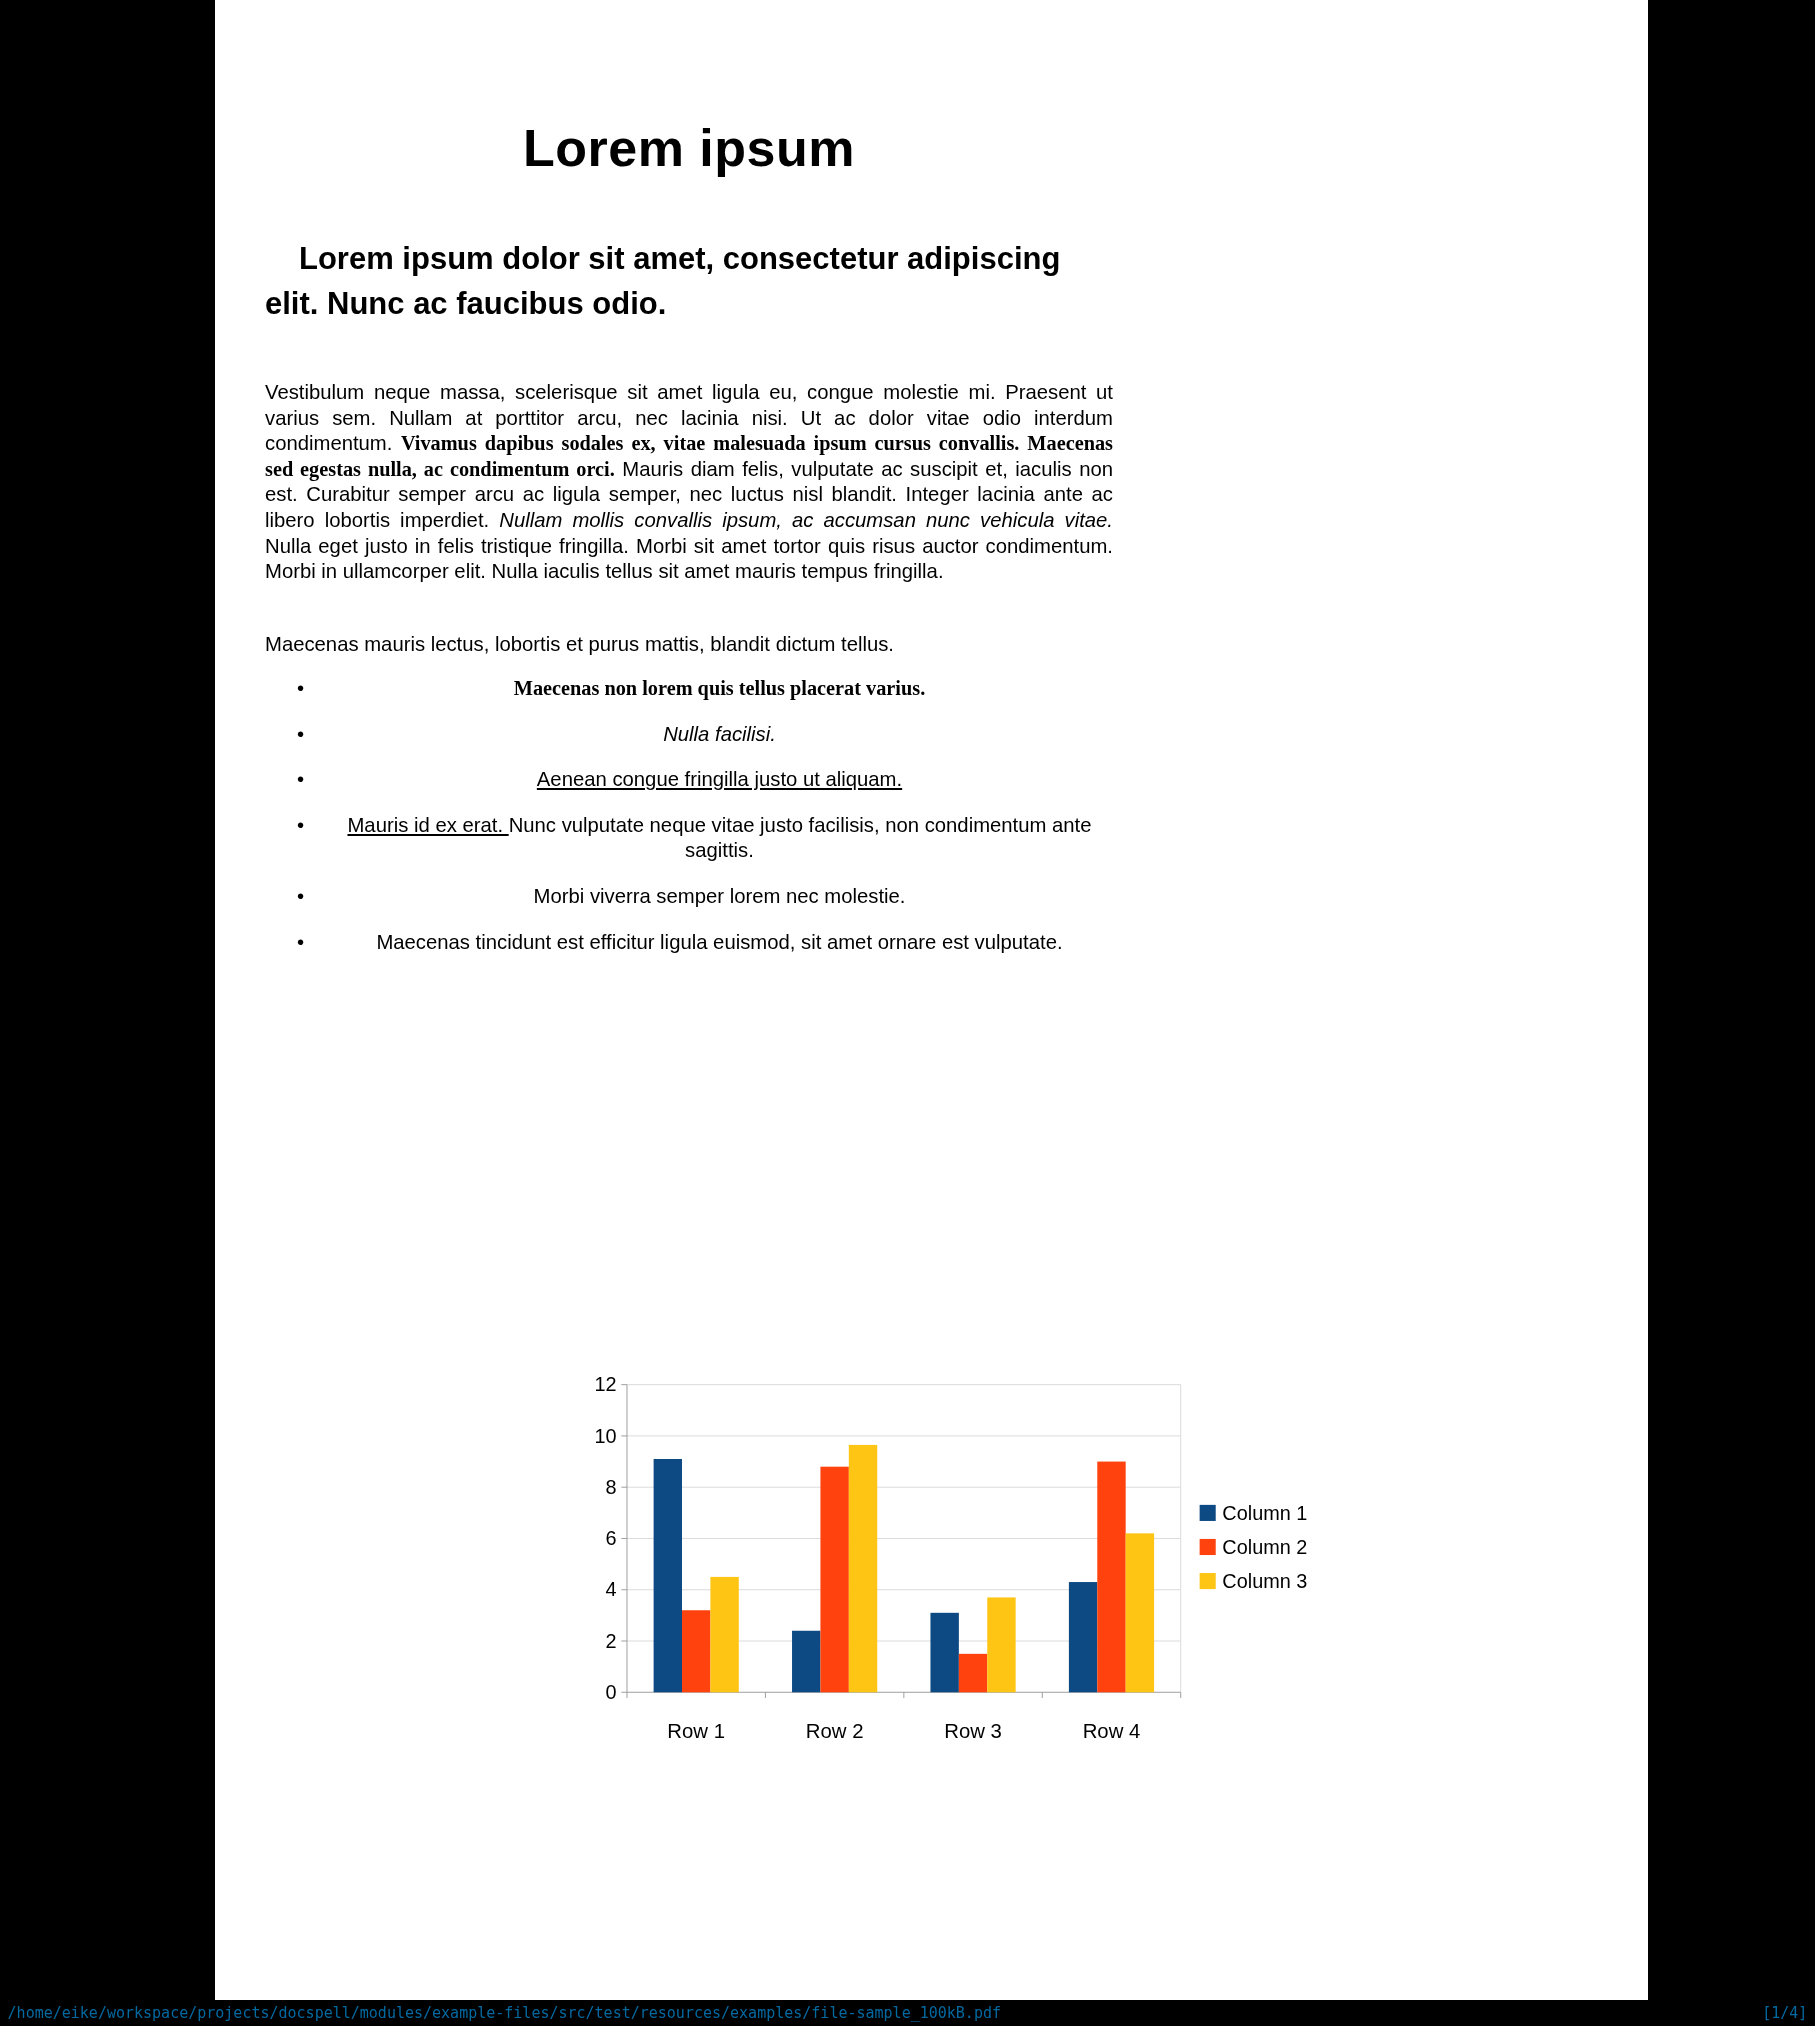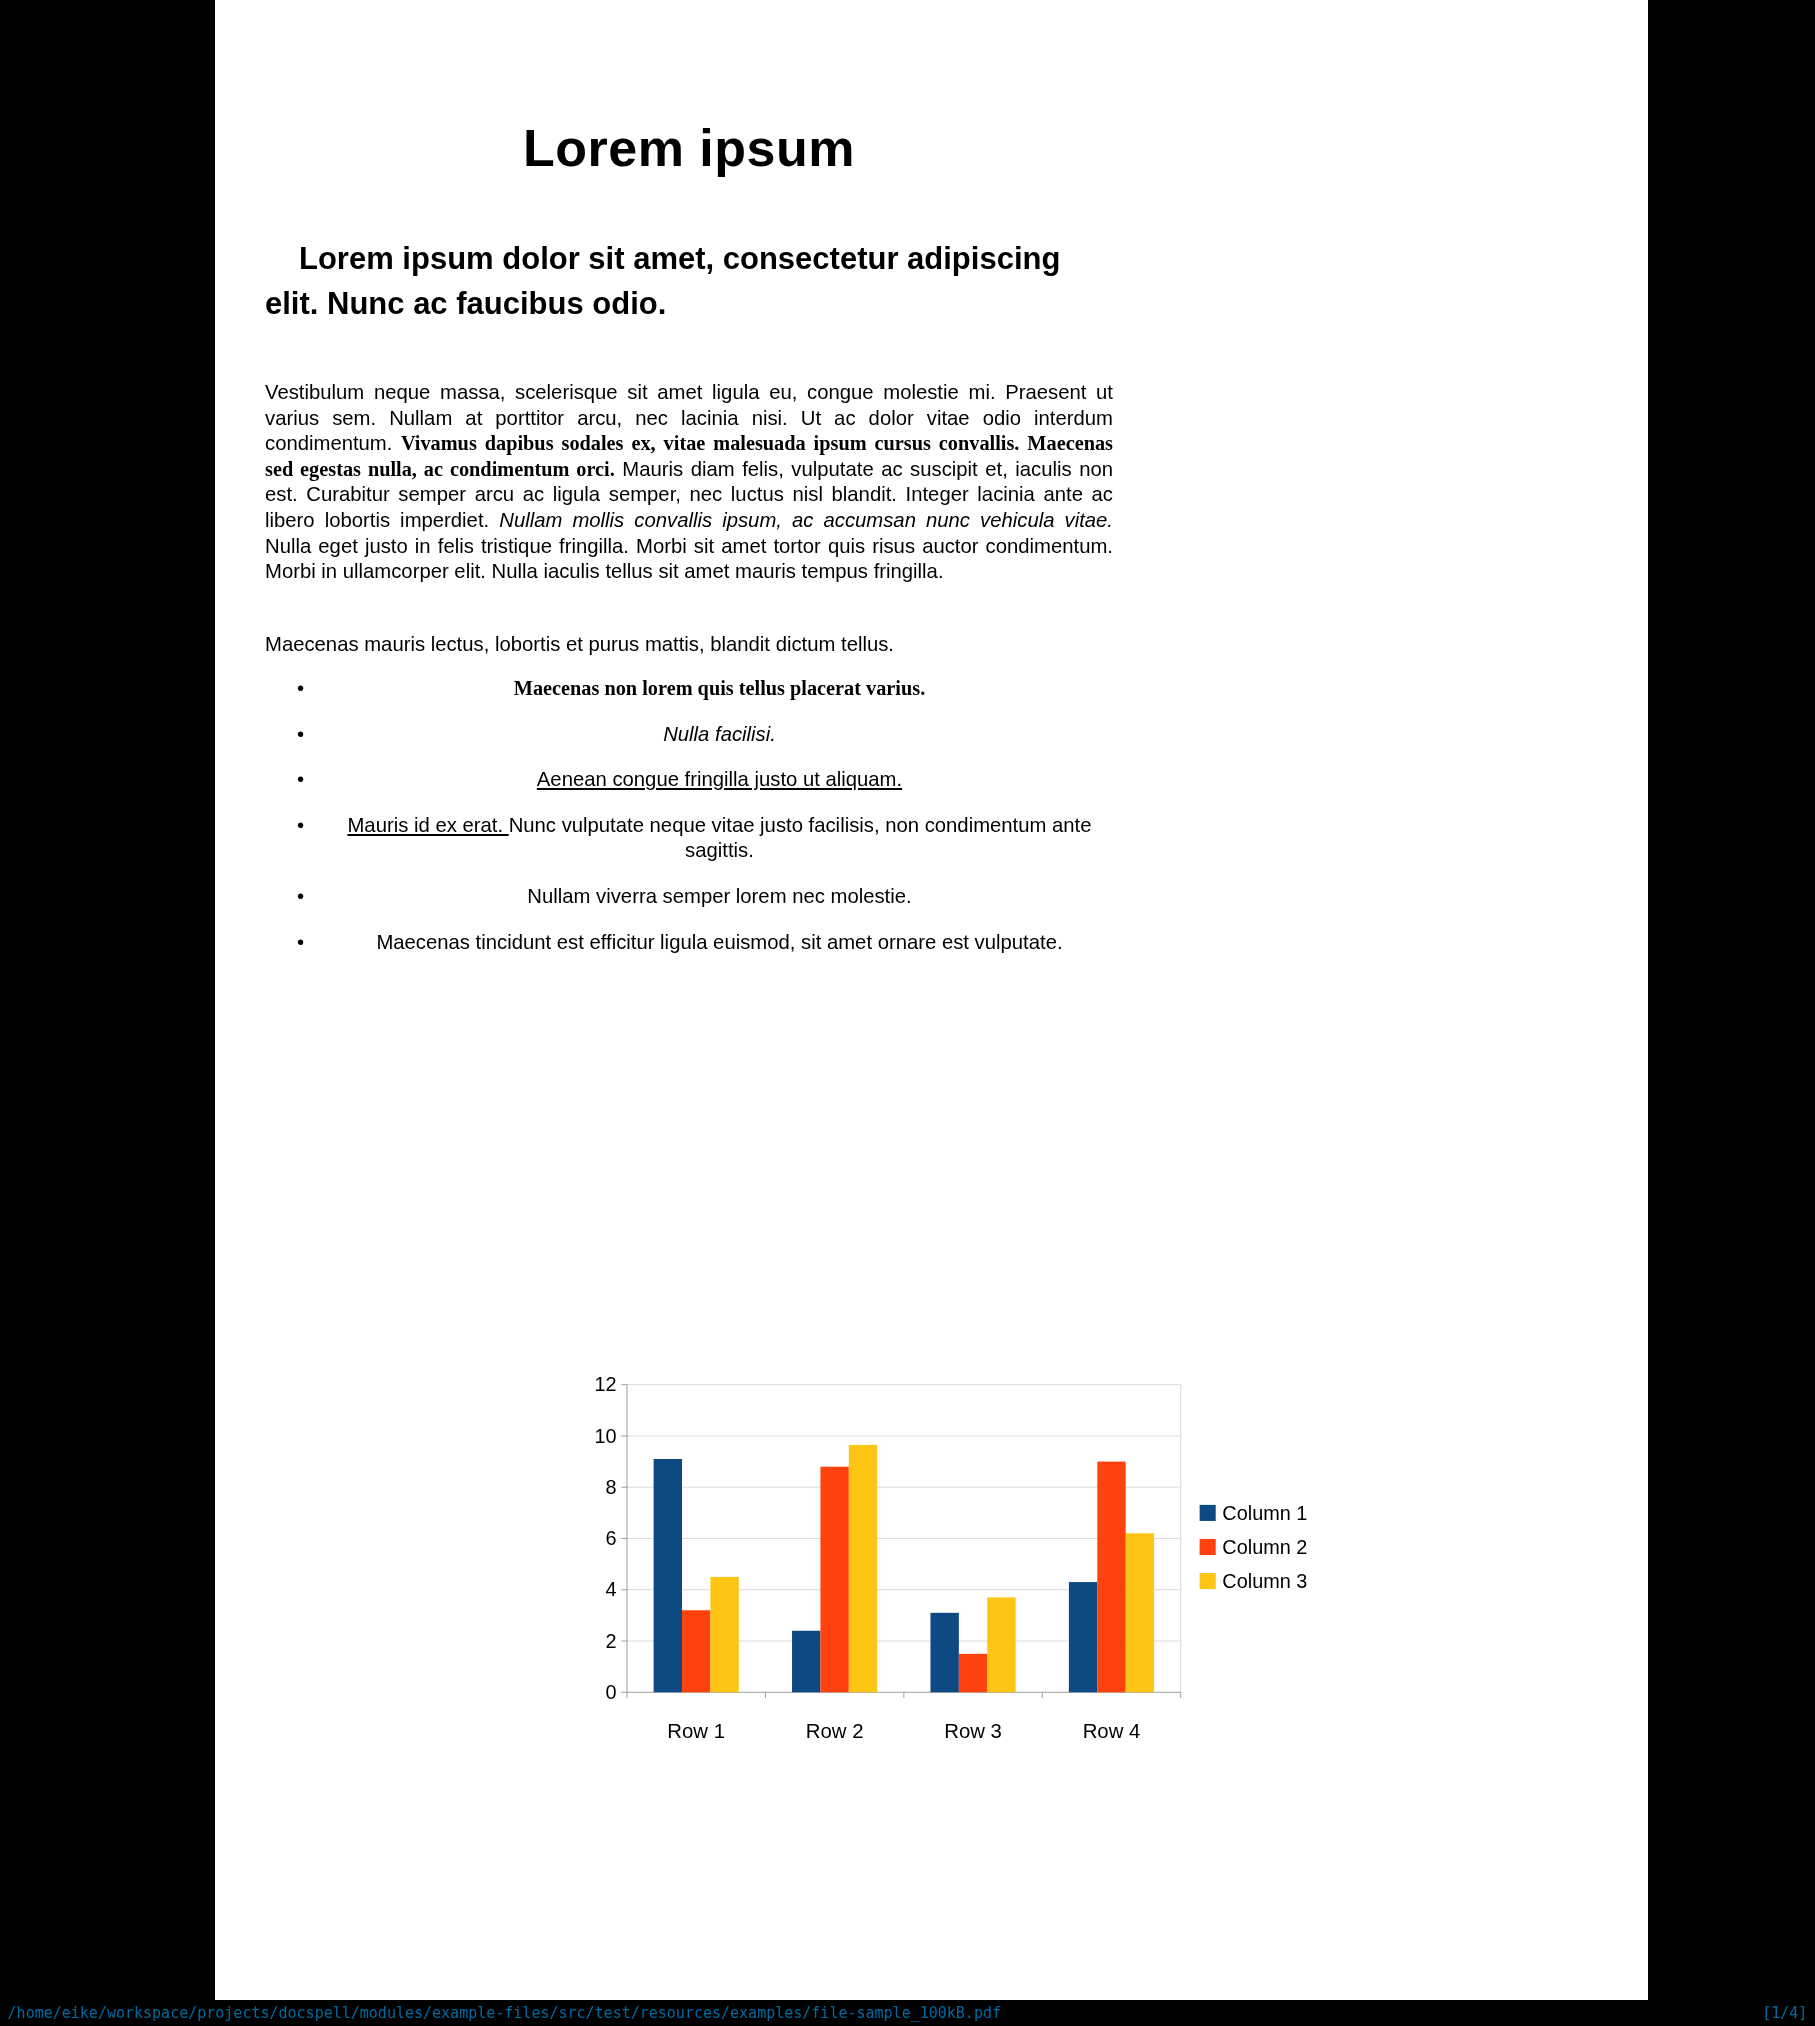--- a/index.html
+++ b/index.html
@@ -97,21 +97,21 @@
       <div class="bullet-item">
         <span class="bullet-marker">•</span>
         <span class="bullet-text"><span class="seg-underline">Aenean congue fringilla justo ut aliquam. </span></span>
       </div>
       <div class="bullet-item">
         <span class="bullet-marker">•</span>
         <span class="bullet-text"><span class="seg-underline">Mauris id ex erat. </span><span class="seg-normal">Nunc vulputate neque vitae justo facilisis, non condimentum ante sagittis.</span></span>
       </div>
       <div class="bullet-item">
         <span class="bullet-marker">•</span>
-        <span class="bullet-text"><span class="seg-normal">Nullam viverra semper lorem nec molestie.</span></span>
+        <span class="bullet-text"><span class="seg-normal">Morbi viverra semper lorem nec molestie.</span></span>
       </div>
       <div class="bullet-item">
         <span class="bullet-marker">•</span>
         <span class="bullet-text"><span class="seg-normal">Maecenas tincidunt est efficitur ligula euismod, sit amet ornare est vulputate.</span></span>
       </div>
     </div>
 
   <div class="abs chart-wrap">
     <svg id="bar-chart" width="852" height="407" viewBox="0 0 900 430">
         <g>

